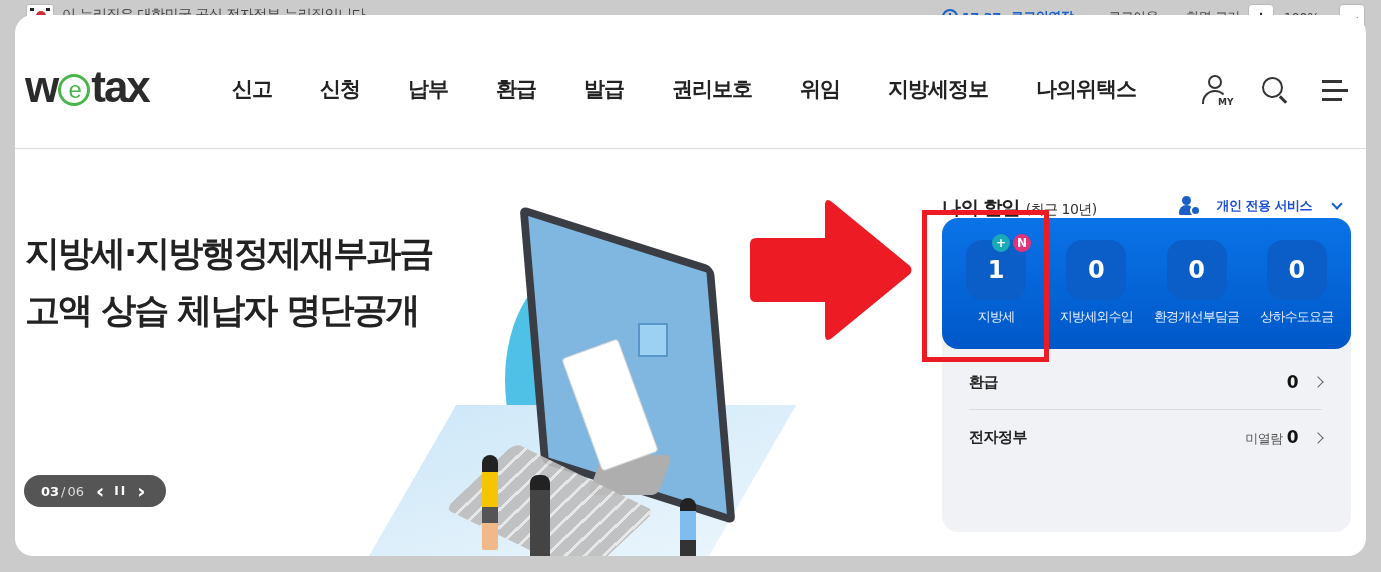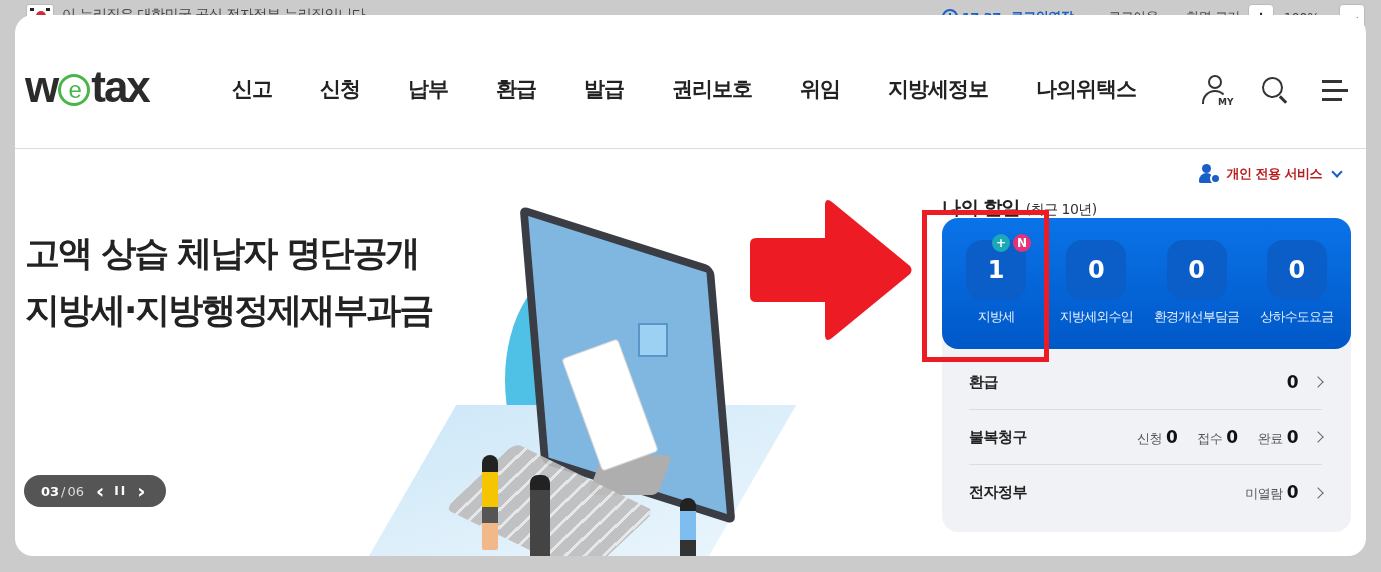--- a/index.html
+++ b/index.html
@@ -121,22 +121,22 @@
     .red-box {
       position: absolute; left: 922px; top: 210px; width: 127px; height: 152px;
       border: 5px solid #ed1c24;
     }
 
     
     .todo-title { position: absolute; left: 942px; top: 195px; display: flex; align-items: baseline; gap: 6px; }
     .todo-title .t { font-size: 19px; font-weight: bold; color: #222; letter-spacing: -1px; }
     .todo-title .sub { font-size: 14px; color: #333; letter-spacing: -0.5px; }
     .personal-service {
-      position: absolute; right: 40px; top: 164px; display: flex; align-items: center; gap: 5px;
-      font-size: 13px; font-weight: bold; color: #b91c1c; letter-spacing: -0.5px; cursor: pointer;
+      position: absolute; right: 40px; top: 196px; display: flex; align-items: center; gap: 15px;
+      font-size: 13px; font-weight: bold; color: #1d4ed8; letter-spacing: -0.5px; cursor: pointer;
     }
     .person-check-icon { width: 22px; height: 20px; position: relative; }
     .person-check-icon .h { position: absolute; left: 3px; top: 0; width: 9px; height: 9px; background: #1a5fc8; border-radius: 50%; }
     .person-check-icon .b { position: absolute; left: 0; top: 9px; width: 15px; height: 10px; background: #1a5fc8; border-radius: 8px 8px 2px 2px; }
     .person-check-icon .c { position: absolute; left: 11px; top: 9px; width: 11px; height: 11px; background: #1a5fc8; border: 2px solid #fff; border-radius: 50%; }
     .chevron-down { width: 8px; height: 8px; border-right: 2px solid #1a5fc8; border-bottom: 2px solid #1a5fc8; transform: rotate(45deg); margin: -4px 0 0 6px; }
 
     .todo-blue {
       position: absolute; left: 942px; top: 218px; width: 409px; height: 131px;
       background: linear-gradient(180deg, #0a73e8, #0058c8); border-radius: 16px;
@@ -222,22 +222,22 @@
       </div>
       <div class="gnb-icon menu-icon">
         <span></span>
           <span></span>
           <span></span>
       </div>
     </div>
   </div>
 
   <div class="hero-title">
+    <div>지방세·지방행정제재부과금</div>
     <div>고액 상습 체납자 명단공개</div>
-    <div>지방세·지방행정제재부과금</div>
   </div>
   <div class="hero-controls">
     <span class="cur">03</span>
     <span class="sep">/</span>
     <span class="tot">06</span>
     <span class="ctrl-btn" style="font-size:20px;margin-left:12px;">‹</span>
     <span class="ctrl-btn" style="font-size:12px;letter-spacing:2px;">II</span>
     <span class="ctrl-btn" style="font-size:20px;">›</span>
   </div>
 
@@ -274,27 +274,20 @@
   <span class="chevron-down"></span>
 </div>
 
 <div class="todo-list">
   <div class="todo-row">
     <span class="name">환급</span>
     <span class="stat"><b>0</b></span>
     <span class="chev-right"></span>
   </div>
   <div class="todo-row">
-    <span class="name">불복청구</span>
-    <span class="stat"><span>신청</span><b>0</b></span>
-    <span class="stat"><span>접수</span><b>0</b></span>
-    <span class="stat"><span>완료</span><b>0</b></span>
-    <span class="chev-right"></span>
-  </div>
-  <div class="todo-row">
     <span class="name">전자정부</span>
     <span class="stat"><span>미열람</span><b>0</b></span>
     <span class="chev-right"></span>
   </div>
 </div>
 
 <div class="todo-blue">
   <div class="todo-cell">
     <div class="badges">
       <span class="badge" style="background:#1aa9b8">+</span>

